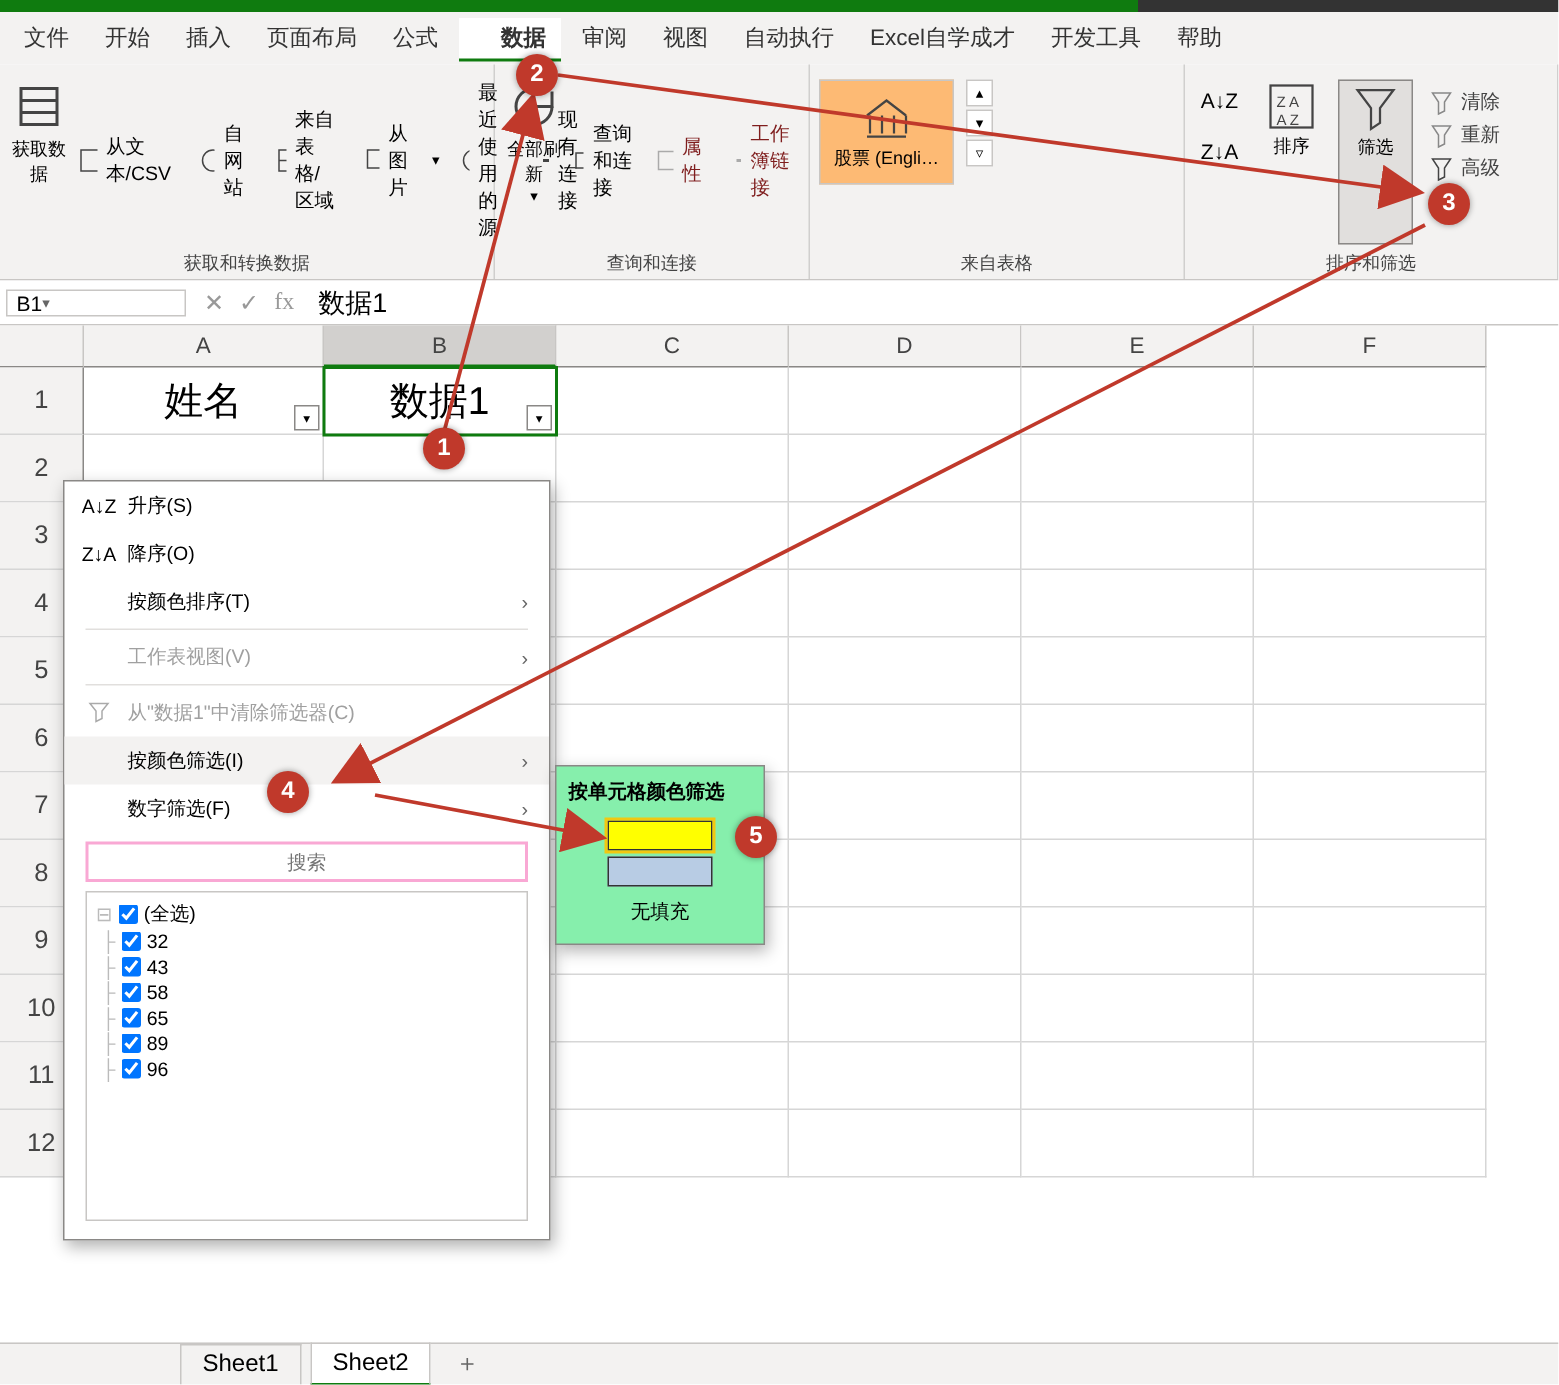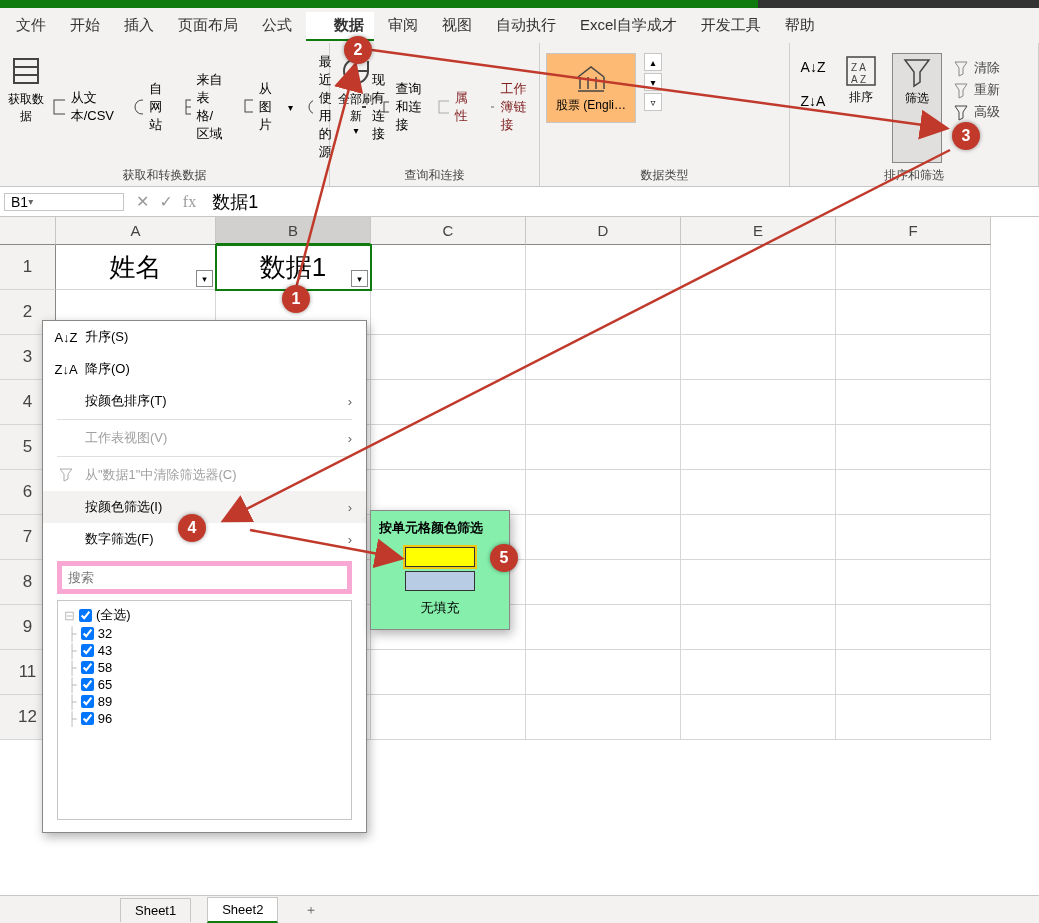--- a/index.html
+++ b/index.html
@@ -62,42 +62,42 @@
 
   
   .filter-menu { position:absolute; left:42px; top:320px; width:325px; background:#fff; border:1px solid #8a8886; box-shadow:2px 4px 10px rgba(0,0,0,.3); z-index:50; font-size:13px; padding-bottom:8px;}
   .fm-item { display:flex; align-items:center; gap:10px; padding:7px 14px; cursor:pointer;}
   .fm-item.disabled { color:#a0a0a0; cursor:default;}
   .fm-item .chev { margin-left:auto; color:#666;}
   .fm-sep { border-top:1px solid #e1dfdd; margin:2px 14px;}
   .fm-item.highlight { background:#f3f2f1;}
   .fm-icon{width:18px;height:18px;display:flex;align-items:center;justify-content:center;}
   .fm-search { margin:6px 14px; }
-  .fm-search input { width:100%; padding:4px 6px; border:5px solid #f9a8d4; font-size:13px;}
+  .fm-search input { width:100%; padding:4px 6px; border:2px solid #f9a8d4; font-size:13px;text-align:center;}
   .fm-list { margin:4px 14px; border:1px solid #c8c6c4; height:220px; overflow:auto; padding:4px 6px;}
   .fm-check { display:flex; align-items:center; gap:4px; font-size:13px; padding:1px 0;}
   .fm-check input{width:13px;height:13px;}
   .tree-line{color:#bbb;}
   .fm-buttons { display:flex; justify-content:flex-end; gap:8px; padding:6px 14px 2px;}
   .fm-buttons button{ padding:3px 14px; border:1px solid #8a8886; background:#fff; font-size:13px; cursor:pointer;}
 
   
   .color-submenu { position:absolute; left:370px; top:510px; width:140px; border:1px solid #8a8886; box-shadow:2px 4px 10px rgba(0,0,0,.3); background:#86efac; z-index:60; padding:6px 8px 8px; font-size:13px;}
   .cs-title{font-weight:700; padding:2px 0 6px;}
   .swatch { width:70px; height:20px; border:1px solid #333; margin:4px auto; cursor:pointer;}
   .swatch.sel { outline:2px solid #f2c811;}
   .cs-nofill{ text-align:center; padding:4px 0; cursor:pointer;}
 
   
   .badge { position:absolute; width:28px; height:28px; border-radius:50%; background:#c0392b; color:#fff; font-weight:700; font-size:16px; display:flex; align-items:center; justify-content:center; z-index:200; box-shadow:0 0 4px rgba(0,0,0,.4);}
   
   svg.arrows{position:absolute; left:0; top:0; z-index:150; pointer-events:none;}
   
   
-  .tabs-bar { position:absolute; bottom:0; left:0; right:0; height:28px; border-top:1px solid #c8c6c4; background:#f3f2f1; display:flex; align-items:center; padding-left:120px; font-size:13px; gap:16px;}
+  .tabs-bar { position:absolute; bottom:0; left:0; right:0; height:28px; border-top:1px solid #c8c6c4; background:#f3f2f1; display:flex; align-items:center; padding-left:120px; font-size:16px; gap:6px;}
   .sheet-tab{ padding:4px 14px; border:1px solid #c8c6c4; border-bottom:none; background:#f3f2f1; cursor:pointer;}
   .sheet-tab.active{ background:#fff; border-bottom:2px solid #0f7b0f;}
   .new-sheet{ padding:4px 10px; color:#666; cursor:pointer;}
 </style>
 </head>
 <body>
 
 <div class="titlebar"></div>
 
 <div class="menus">
@@ -218,21 +218,21 @@
             </svg>
           <span>股票 (Engli…</span>
         </div>
         <div class="carets">
           <div class="caret">▴</div>
           <div class="caret">▾</div>
           <div class="caret">▿</div>
         </div>
       </div>
     </div>
-    <div class="group-label">数据类型</div>
+    <div class="group-label">来自表格</div>
   </div>
 
   <div class="group" style="flex:1">
     <div class="group-body">
       <div class="sort-btns">
         <div class="sort-small">
           <div class="sort-icon-btn">A↓Z</div>
           <div class="sort-icon-btn">Z↓A</div>
         </div>
         <div class="sort-big">
@@ -380,20 +380,29 @@
       <div class="row">
         <div class="rowh">9</div>
         <div class="cell col-A"></div>
         <div class="cell col-B"></div>
         <div class="cell col-C"></div>
         <div class="cell col-D"></div>
         <div class="cell col-E"></div>
         <div class="cell col-F"></div>
       </div>
       <div class="row">
+        <div class="rowh">10</div>
+        <div class="cell col-A"></div>
+        <div class="cell col-B"></div>
+        <div class="cell col-C"></div>
+        <div class="cell col-D"></div>
+        <div class="cell col-E"></div>
+        <div class="cell col-F"></div>
+      </div>
+      <div class="row">
         <div class="rowh">11</div>
         <div class="cell col-A"></div>
         <div class="cell col-B"></div>
         <div class="cell col-C"></div>
         <div class="cell col-D"></div>
         <div class="cell col-E"></div>
         <div class="cell col-F"></div>
       </div>
       <div class="row">
         <div class="rowh">12</div>

